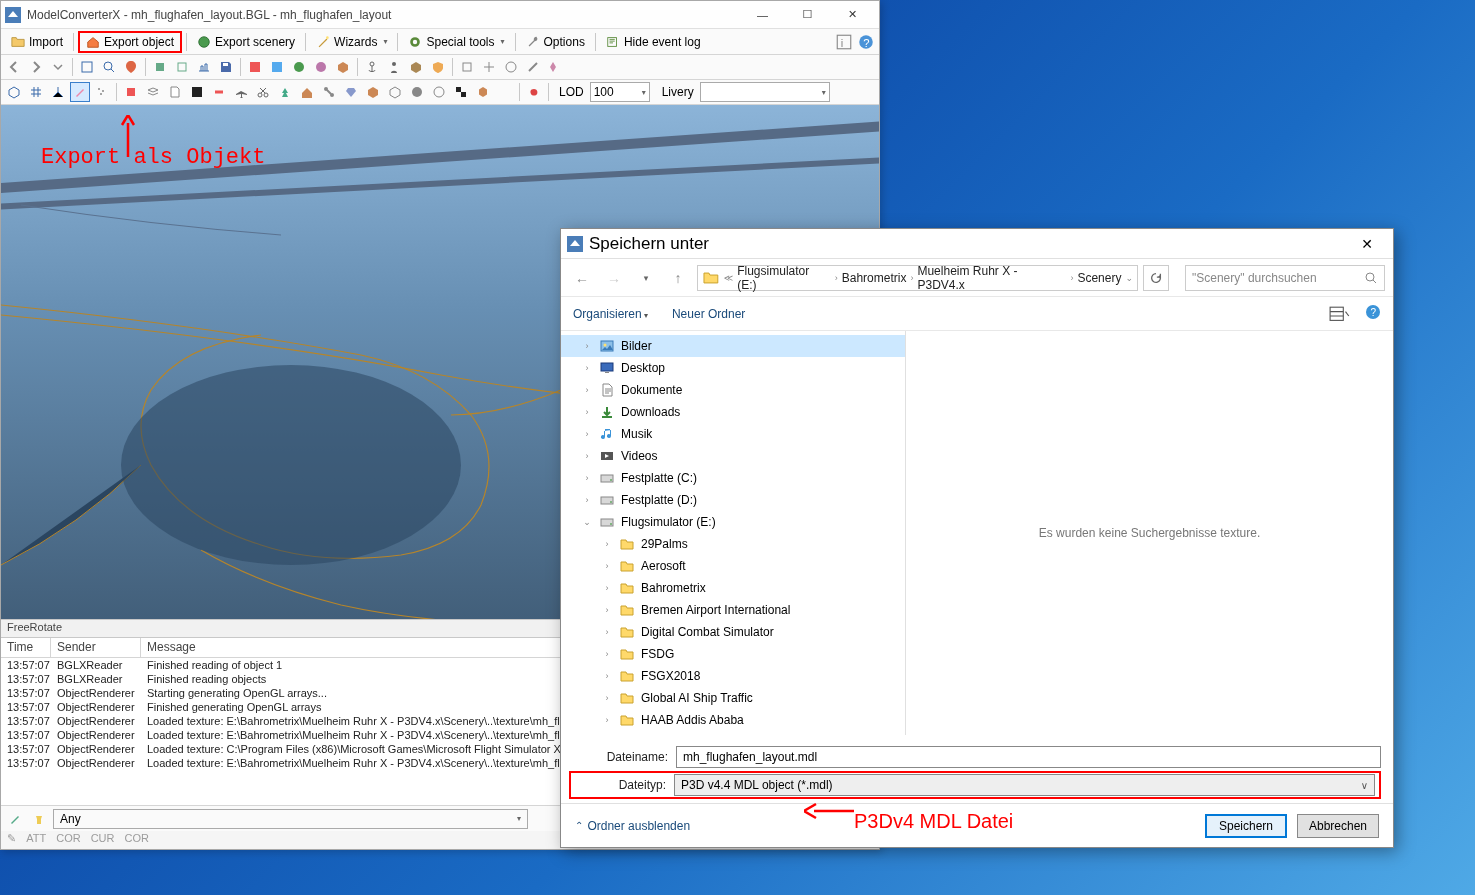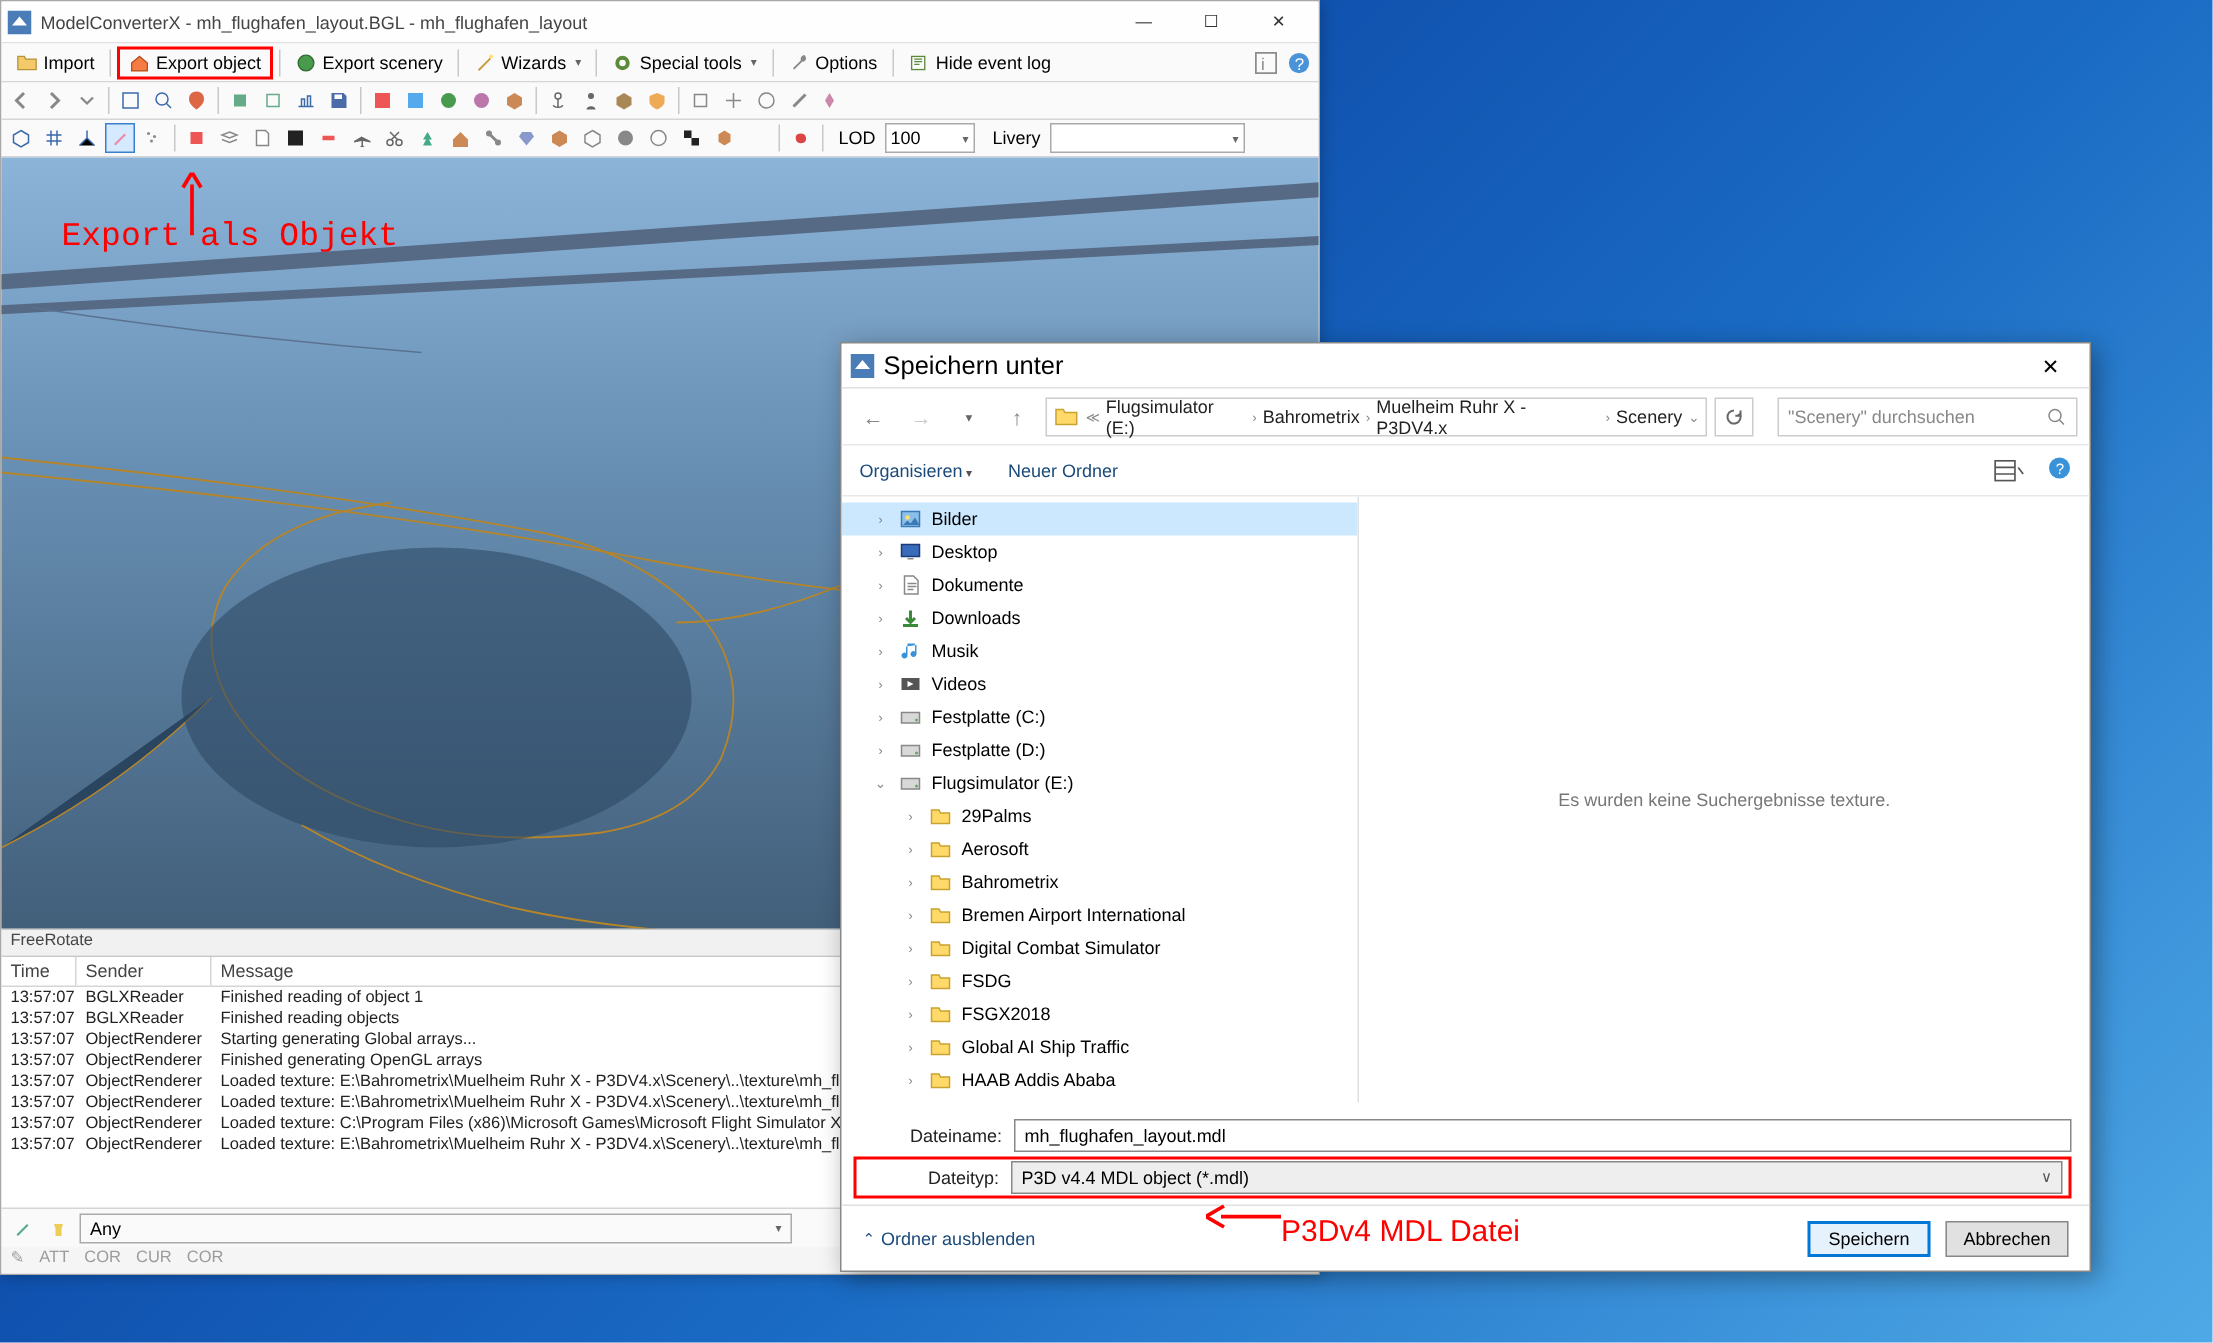--- a/index.html
+++ b/index.html
@@ -508,21 +508,21 @@
           <div class="col-msg">Finished reading of object 1</div>
         </div>
         <div class="logrow">
           <div class="col-time">13:57:07</div>
           <div class="col-sender">BGLXReader</div>
           <div class="col-msg">Finished reading objects</div>
         </div>
         <div class="logrow">
           <div class="col-time">13:57:07</div>
           <div class="col-sender">ObjectRenderer</div>
-          <div class="col-msg">Starting generating Global arrays...</div>
+          <div class="col-msg">Starting generating OpenGL arrays...</div>
         </div>
         <div class="logrow">
           <div class="col-time">13:57:07</div>
           <div class="col-sender">ObjectRenderer</div>
           <div class="col-msg">Finished generating OpenGL arrays</div>
         </div>
         <div class="logrow">
           <div class="col-time">13:57:07</div>
           <div class="col-sender">ObjectRenderer</div>
           <div class="col-msg">Loaded texture: E:\Bahrometrix\Muelheim Ruhr X - P3DV4.x\Scenery\..\texture\mh_flug...</div>

